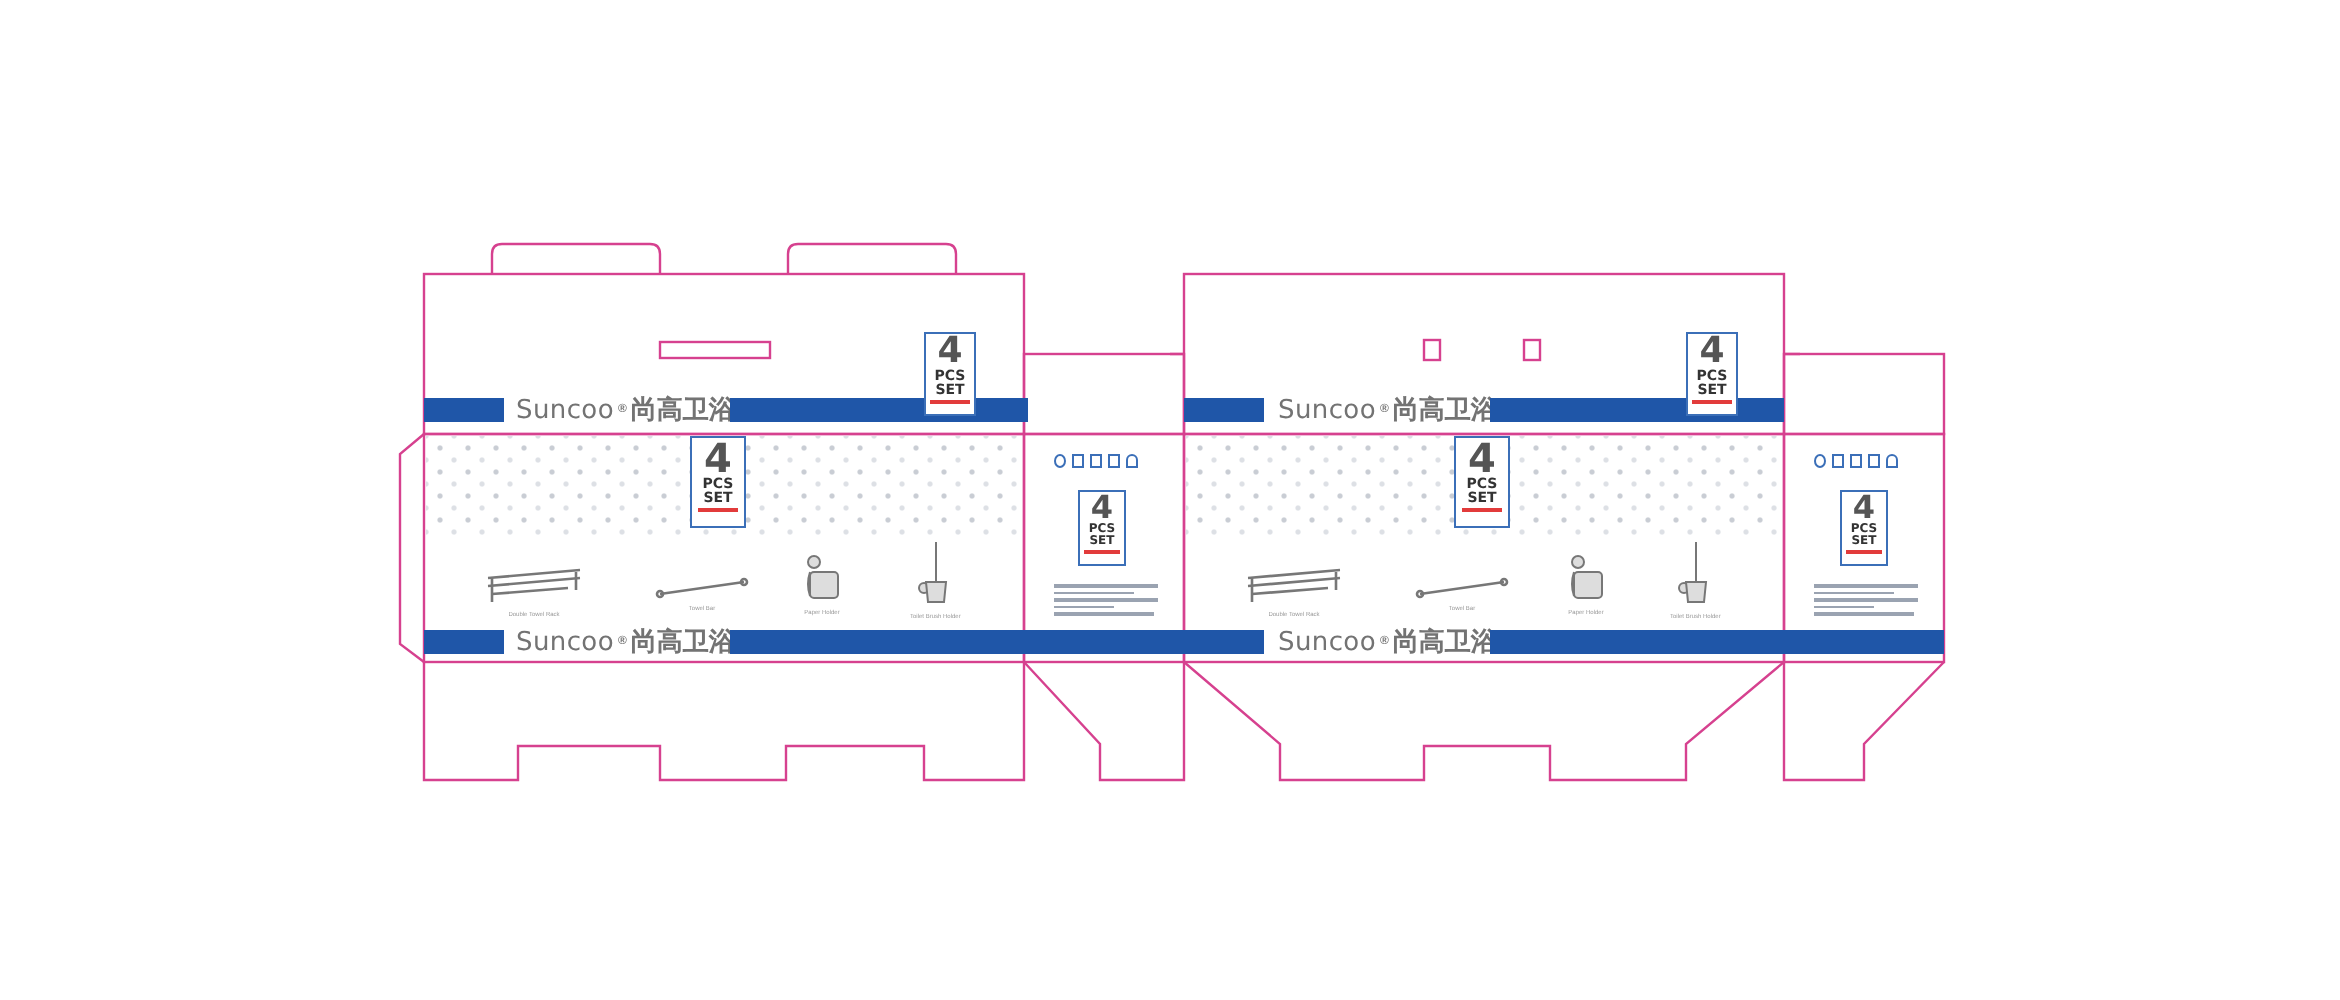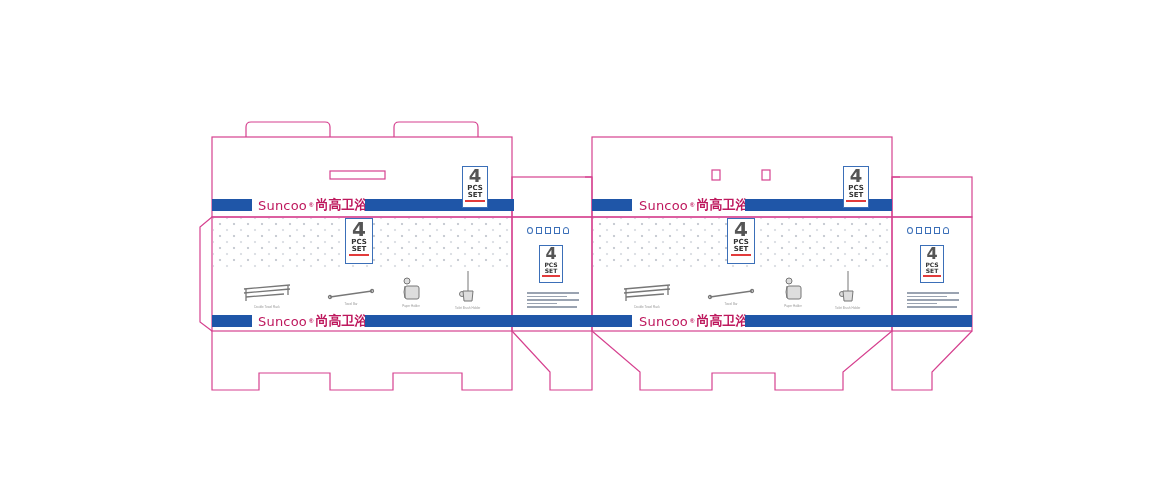--- a/index.html
+++ b/index.html
@@ -1,19 +1,19 @@
 <!DOCTYPE html>
 <html><head>
 <meta charset="utf-8">
 <style>
   html,body{margin:0;padding:0;background:#ffffff;}
   body{width:1170px;height:500px;position:relative;overflow:hidden;font-family:"Liberation Sans",sans-serif;}
   .canvas{position:absolute;left:0;top:0;width:1170px;height:500px;}
   .band{position:absolute;height:12px;background:#1f56a8;}
-  .logo{position:absolute;height:16px;display:flex;align-items:center;gap:2px;color:#be185d;font-weight:bold;white-space:nowrap;}
+  .logo{position:absolute;height:16px;display:flex;align-items:center;gap:2px;color:#737373;font-weight:bold;white-space:nowrap;}
   .logo .en{font-family:"DejaVu Sans",sans-serif;font-size:13px;font-weight:normal;letter-spacing:0.2px;}
   .logo .cn{font-size:13px;font-weight:bold;}
   .badge{position:absolute;background:#fff;border:1.5px solid #3b6fb8;display:flex;flex-direction:column;align-items:center;justify-content:flex-start;box-sizing:border-box;}
   .badge .num{font-family:"DejaVu Sans",sans-serif;font-weight:bold;color:#555;line-height:1;}
   .badge .pcs,.badge .set{font-family:"DejaVu Sans",sans-serif;font-weight:bold;color:#333;line-height:1;}
   .badge .red{background:#e23b3b;width:80%;}
   .pattern{position:absolute;background-image:radial-gradient(circle, #c9cdd4 1px, transparent 1.6px),radial-gradient(circle, #dde0e5 1px, transparent 1.6px);background-size:14px 12px,14px 12px;background-position:0 0,7px 6px;}
   .product{position:absolute;display:flex;flex-direction:column;align-items:center;}
   .caption{font-size:3px;color:#999;margin-top:2px;white-space:nowrap;}
   .info-lines{position:absolute;display:flex;flex-direction:column;gap:2px;}

